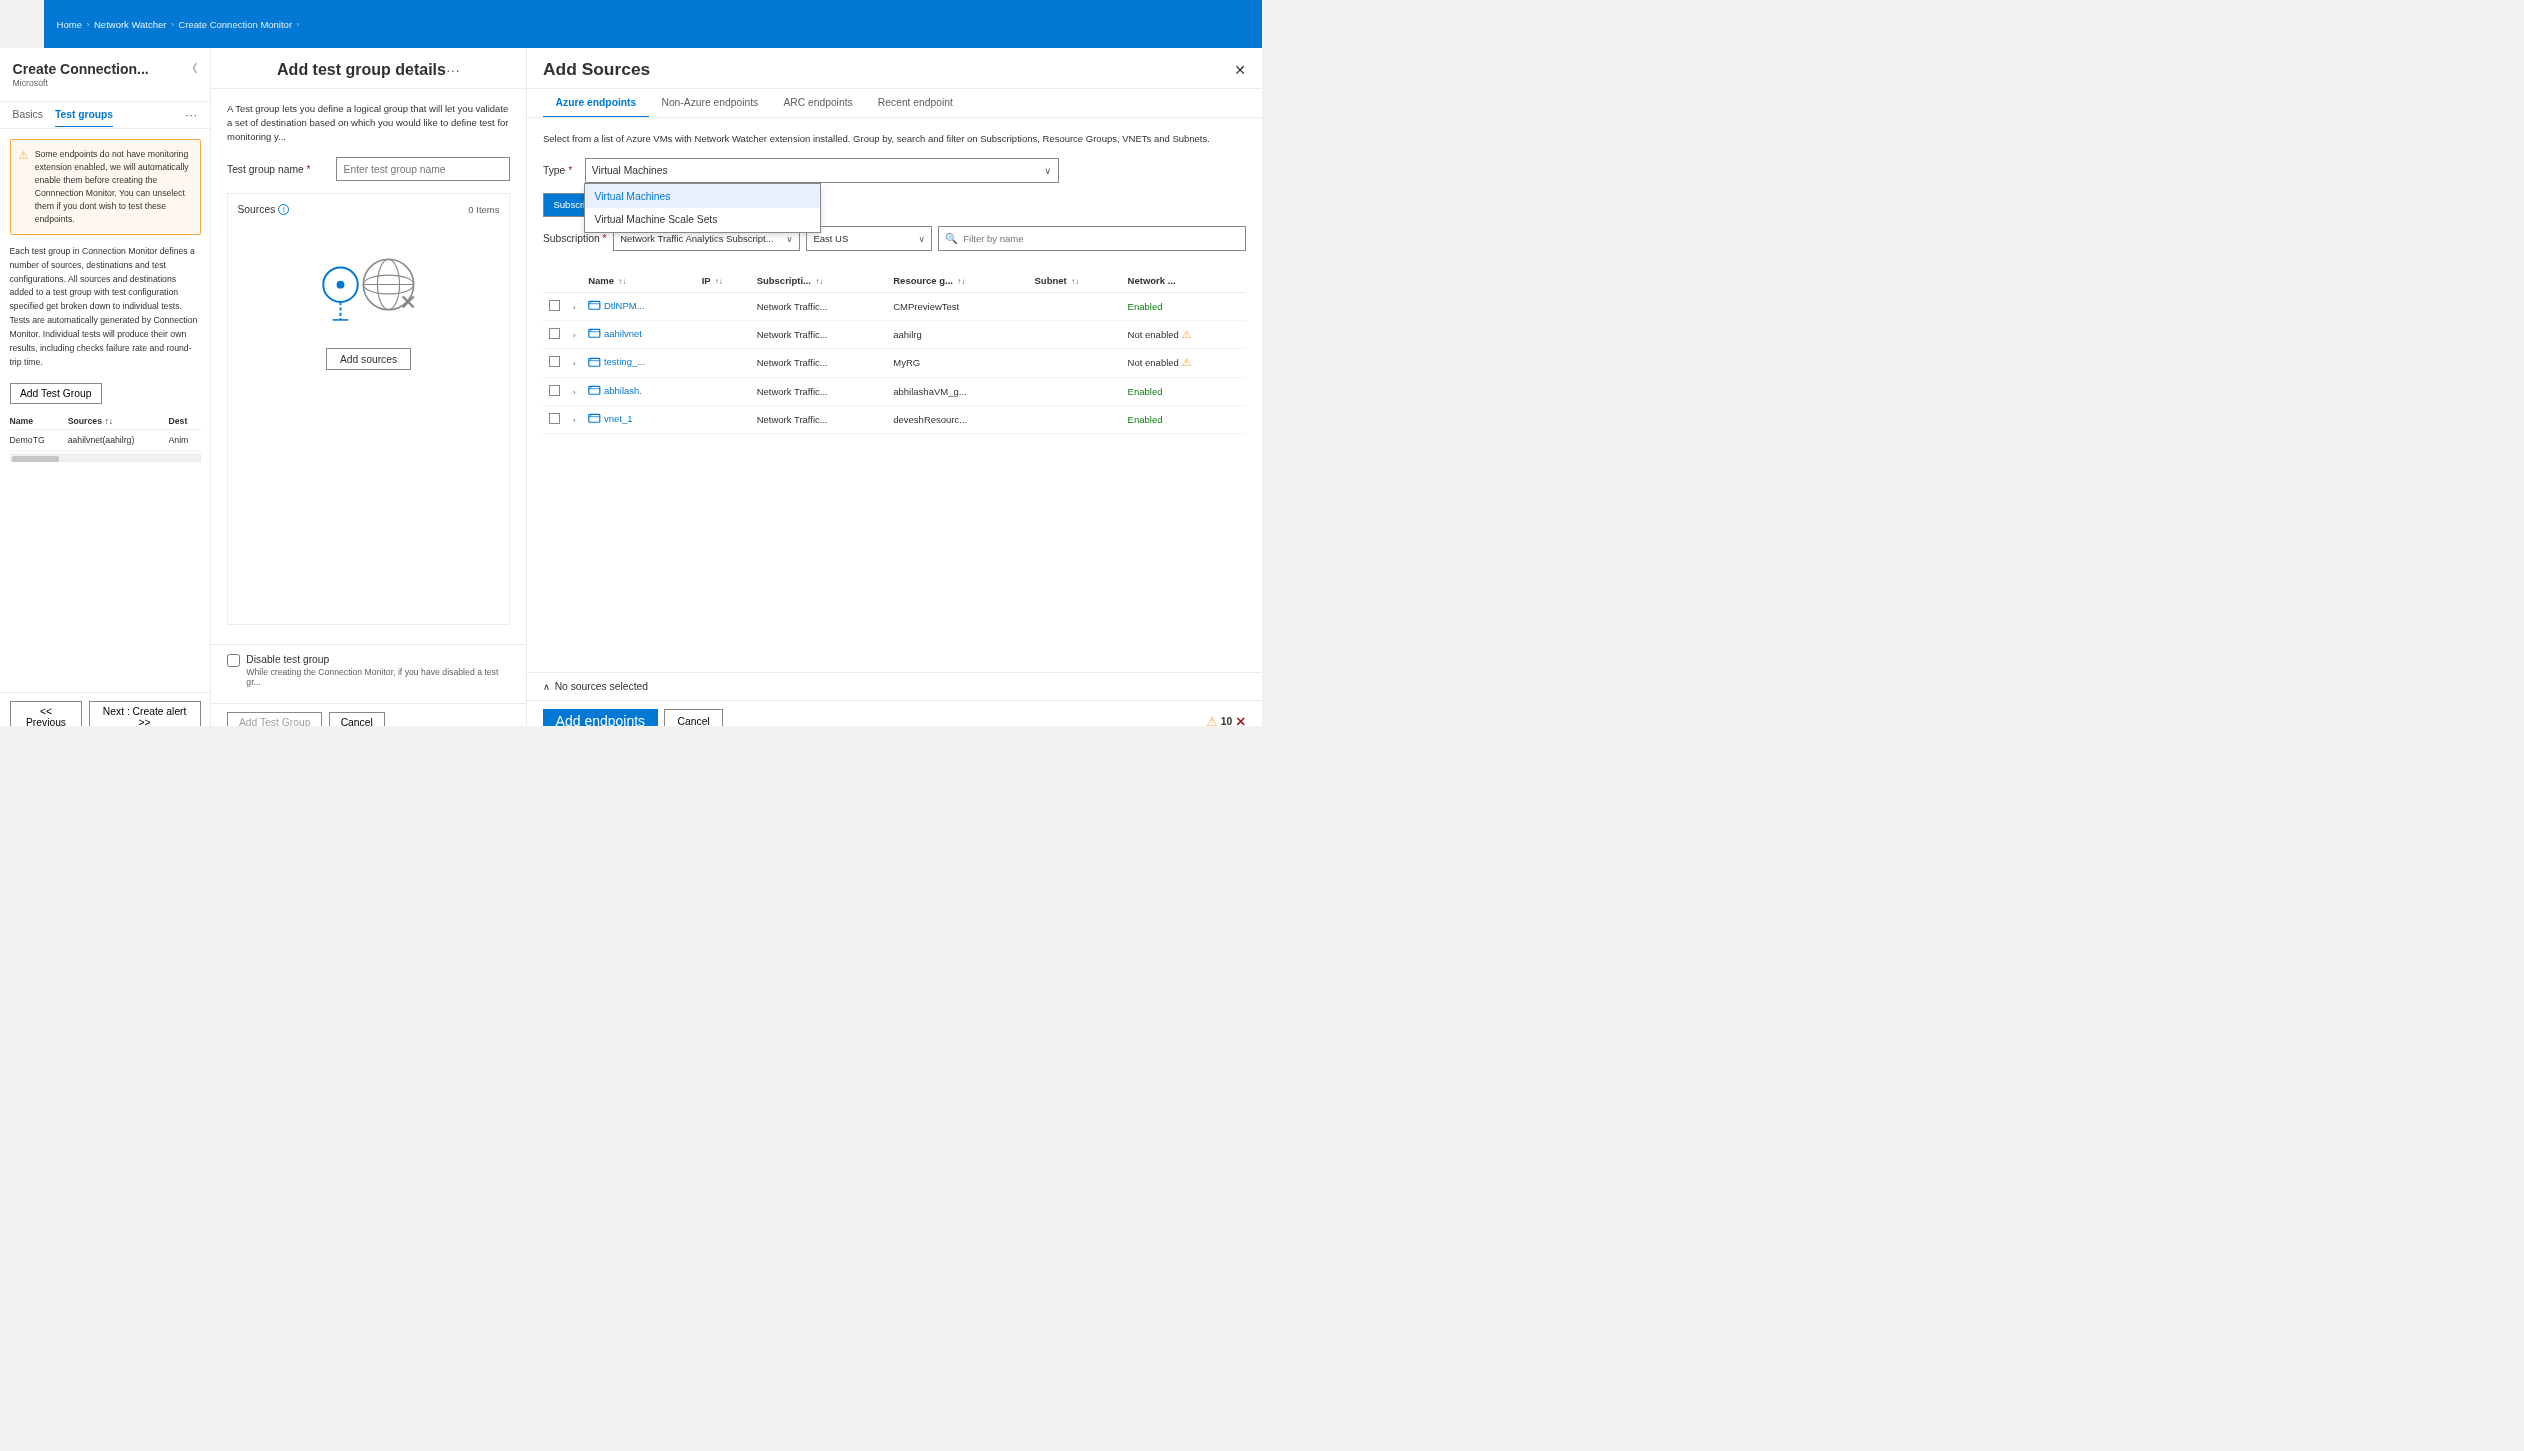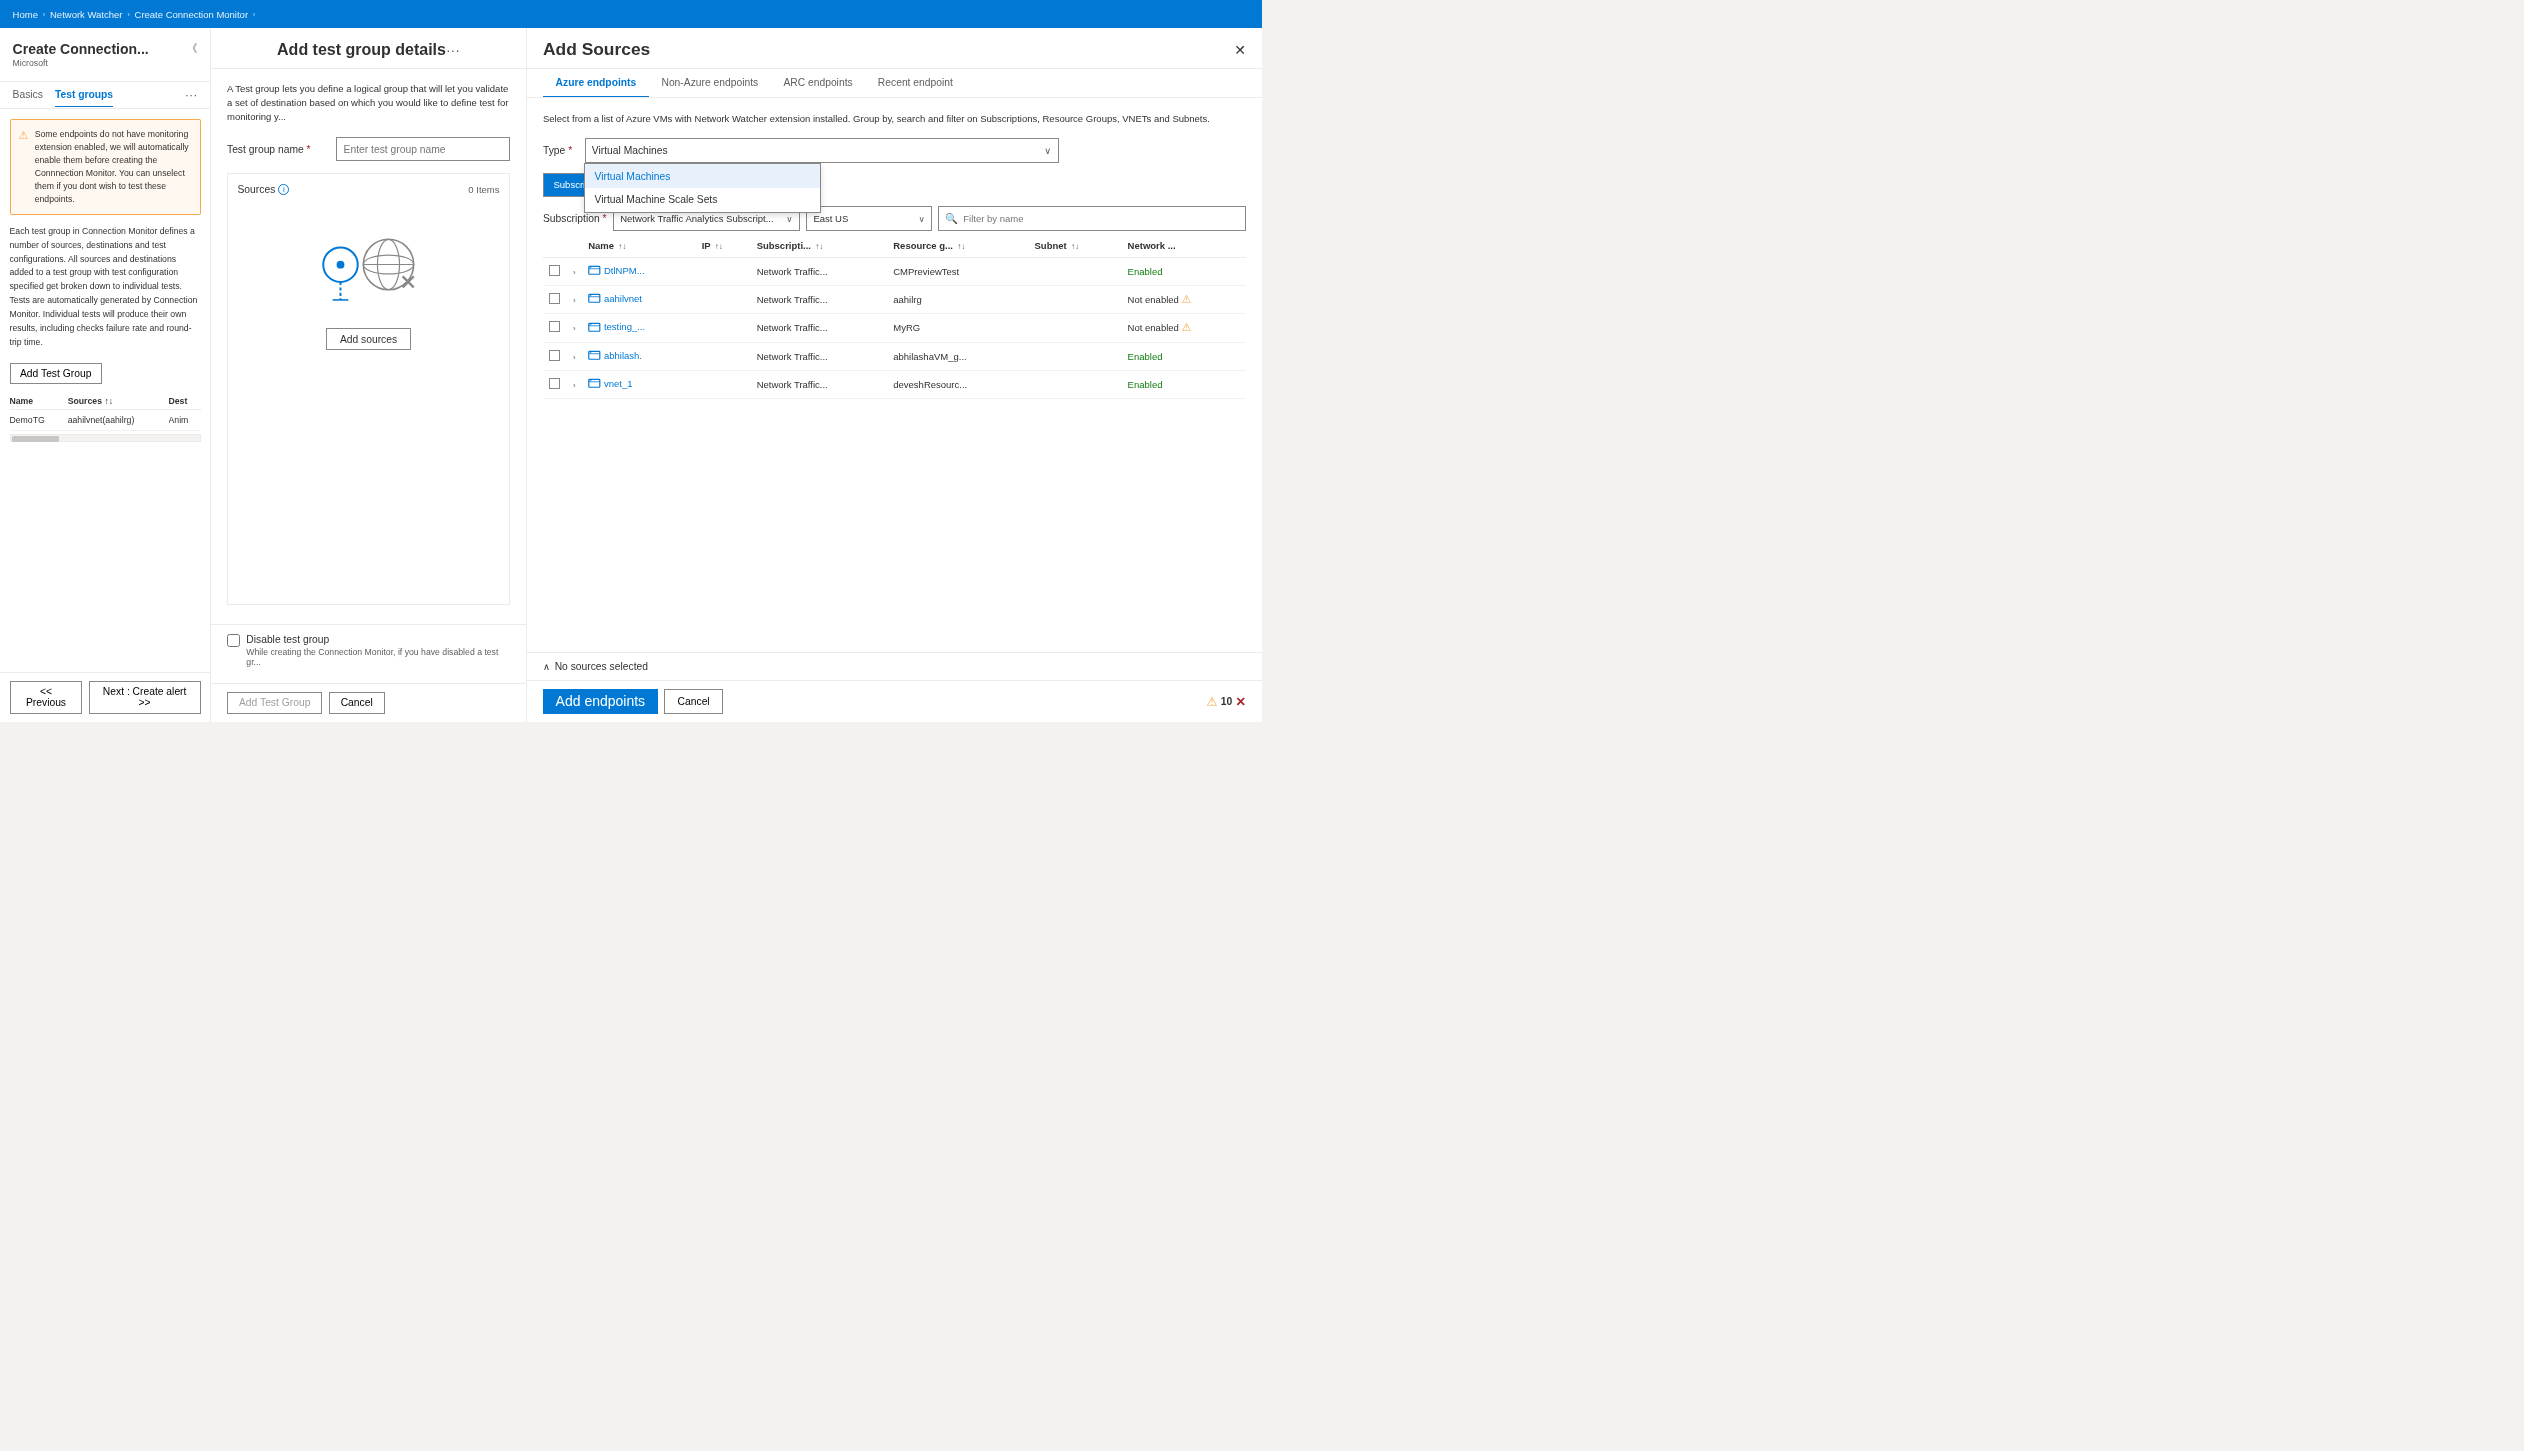--- a/index.html
+++ b/index.html
@@ -1,25 +1,26 @@
 <!DOCTYPE html>
 <html style="font-size:12.6px"><head>
   <meta charset="utf-8">
   <style>
     * { box-sizing: border-box; margin: 0; padding: 0; font-family: 'Segoe UI', Arial, sans-serif; }
     body { background: #f3f2f1; font-size: 10.3px; color: #323130; overflow: hidden; width: 1262px; height: 726px; }
 
     
     .top-bar {
       background: #0078d4;
-      height: 28px;
+      height: 48px;
       display: flex;
       align-items: center;
       padding: 0 12.6px;
       gap: 0;
+      margin-left: 44px;
     }
     .breadcrumb {
       display: flex;
       align-items: center;
       color: white;
       font-size: 9.5px;
       gap: 4.7px;
     }
     .breadcrumb a { color: white; text-decoration: none; opacity: 0.9; }
     .breadcrumb .sep { opacity: 0.7; font-size: 8px; }
@@ -434,21 +435,21 @@
       border-right: 0.8px solid #8a8886;
       color: #0078d4;
     }
     .filter-tab:last-child { border-right: none; }
     .filter-tab.active { background: #0078d4; color: white; }
 
     .sub-row {
       display: flex;
       align-items: center;
       gap: 6.3px;
-      margin-bottom: 2px;
+      margin-bottom: 17px;
     }
     .sub-label { font-size: 10.3px; color: #323130; min-width: 63px; }
     .sub-dropdown {
       height: 25px;
       border: 0.8px solid #8a8886;
       padding: 0 6.3px;
       font-size: 9.5px;
       display: flex;
       align-items: center;
       justify-content: space-between;

